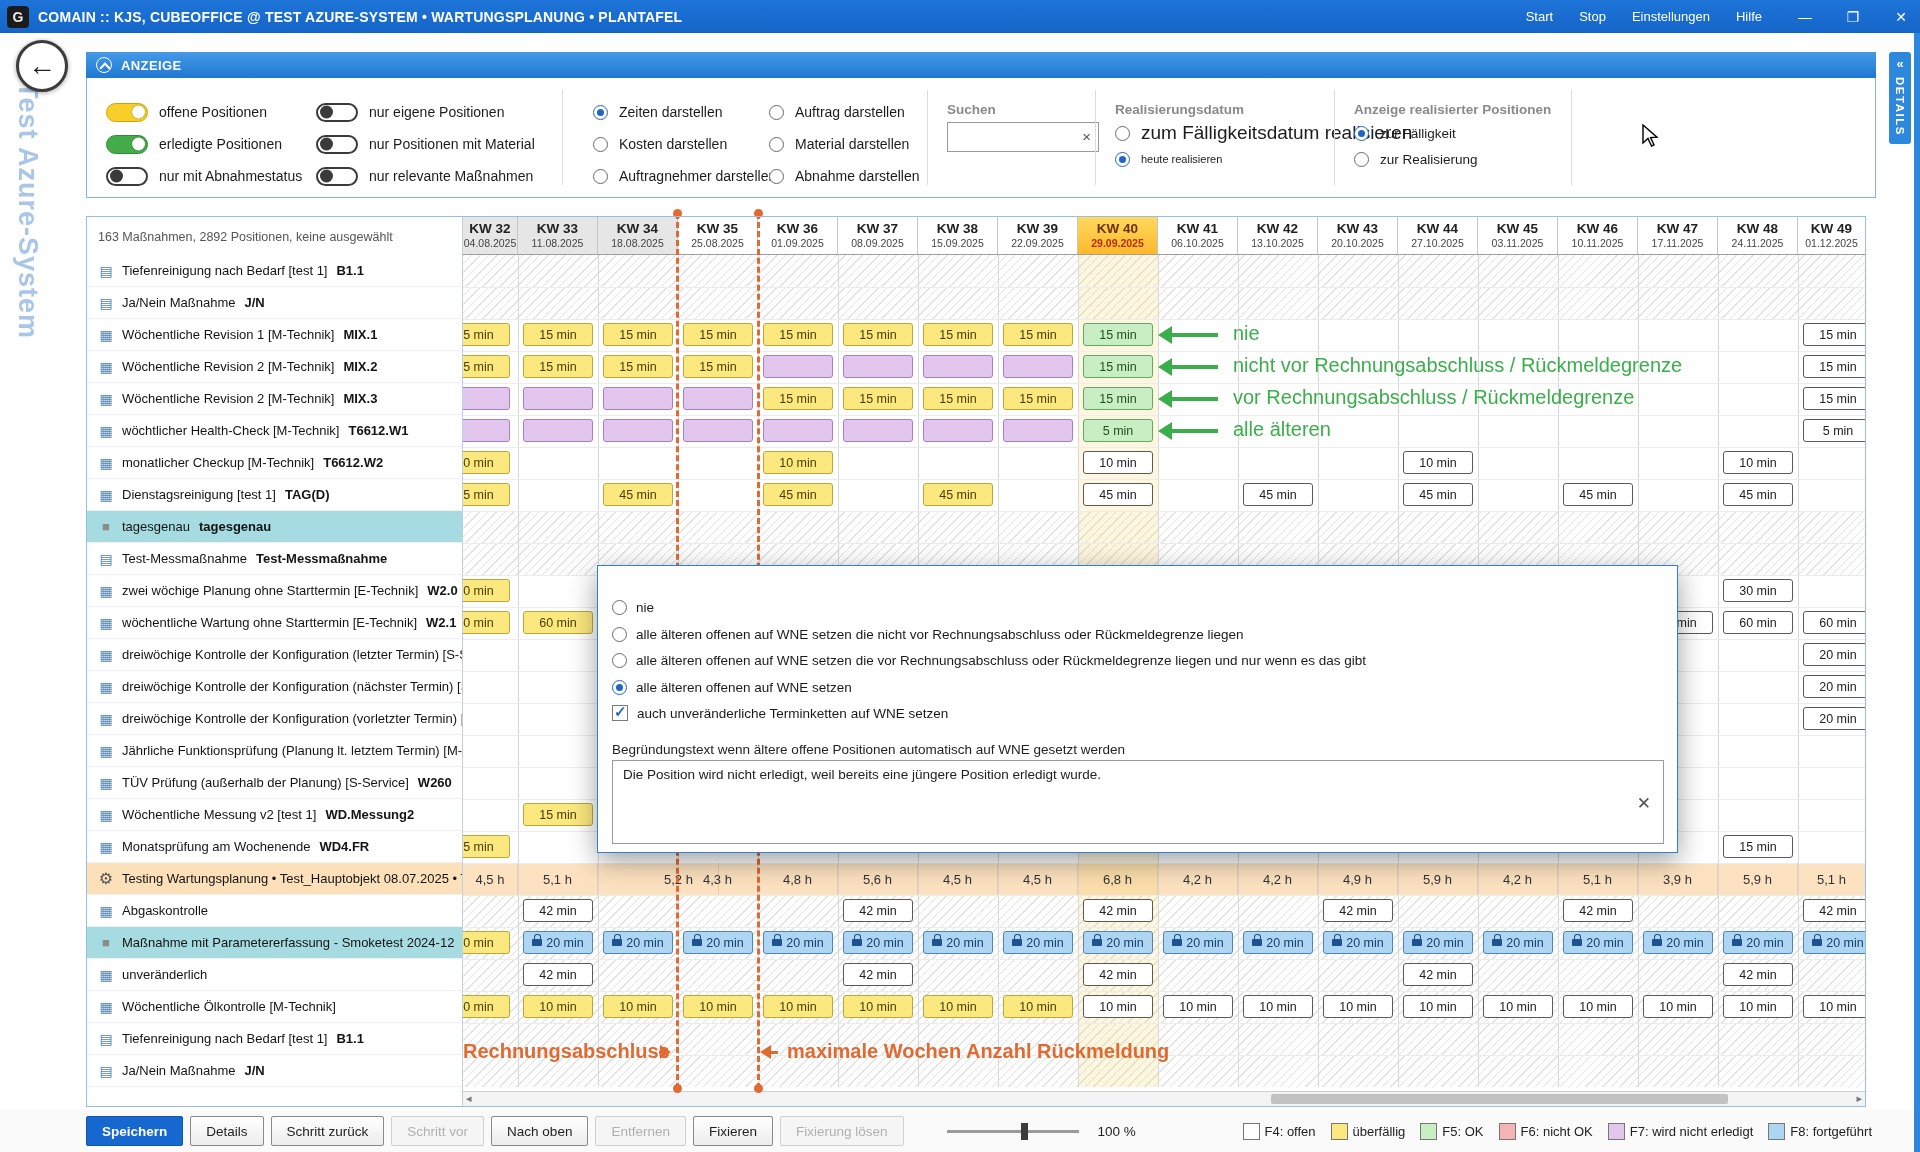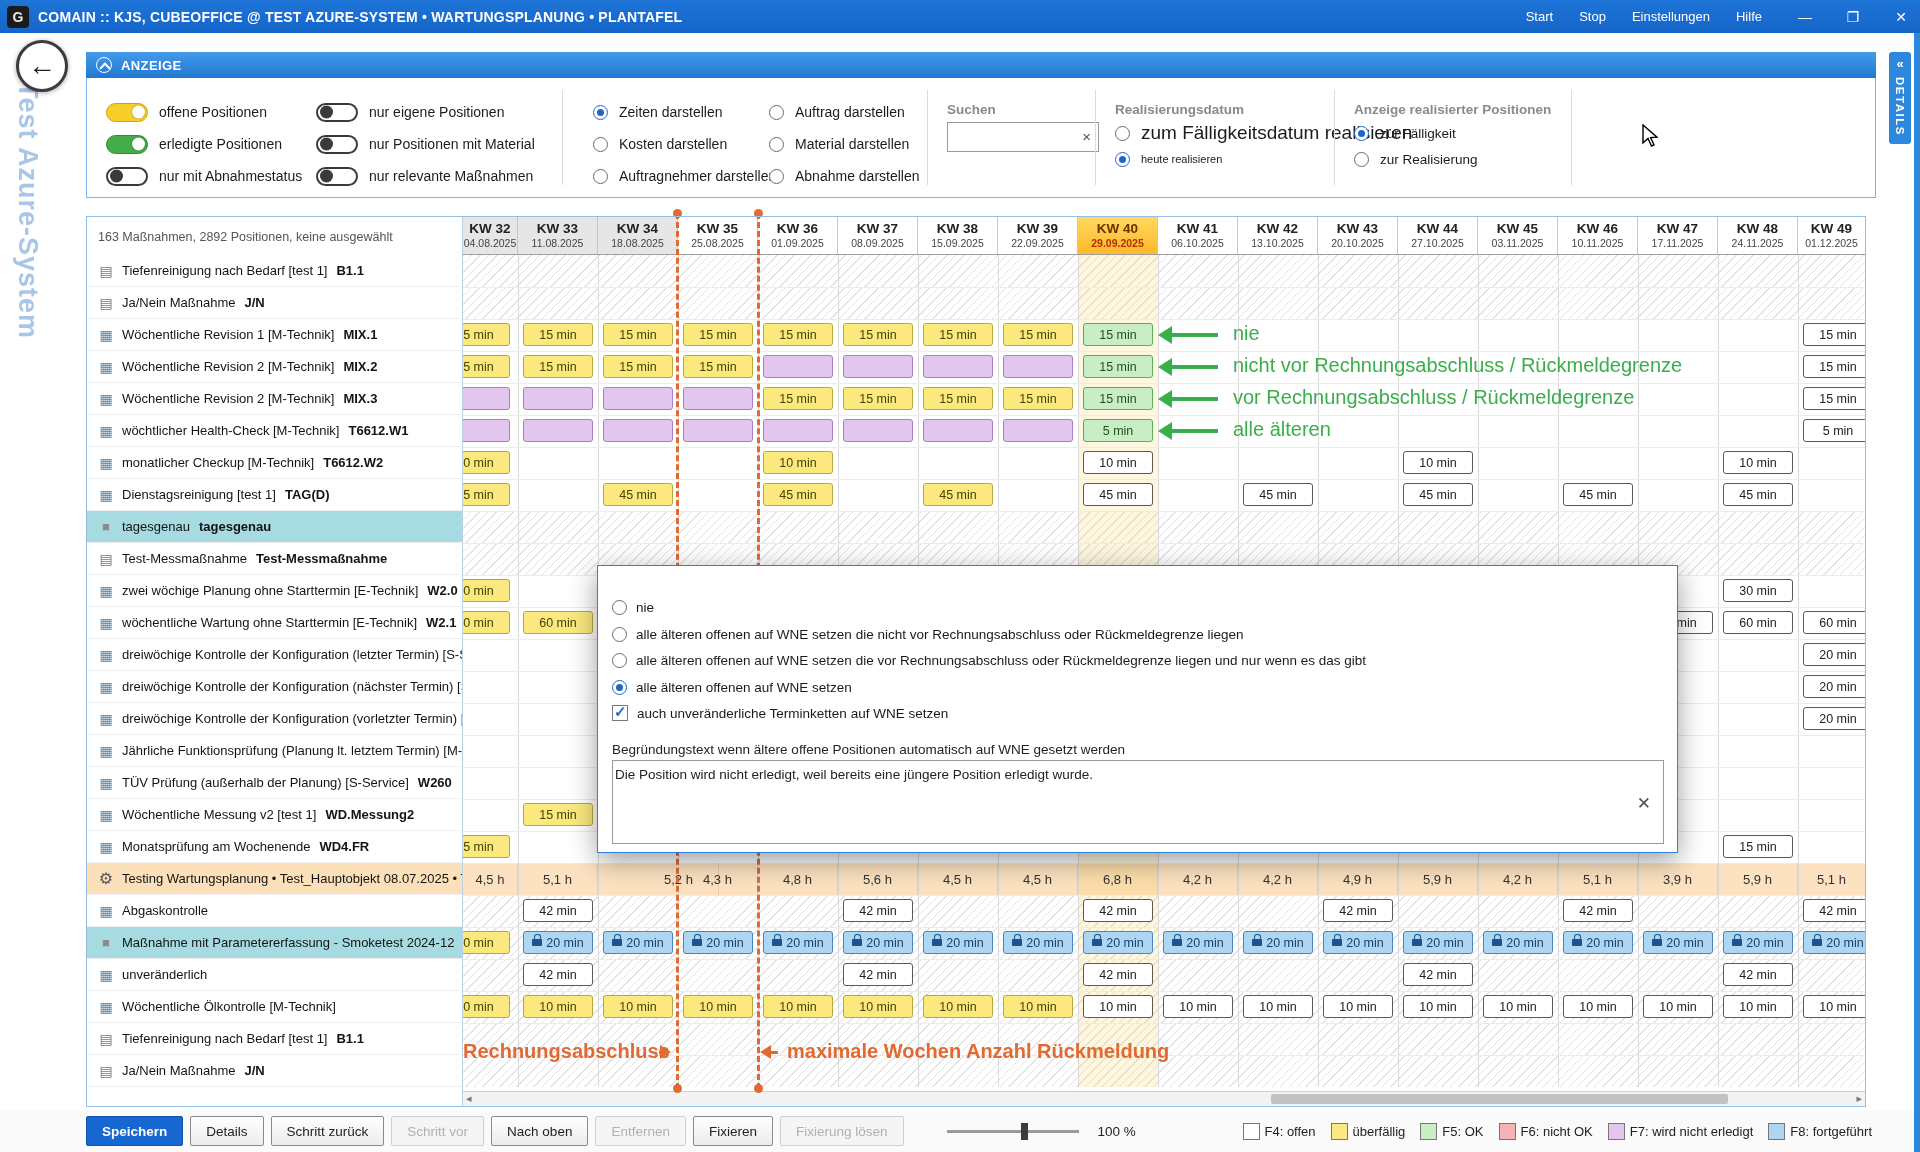--- a/index.html
+++ b/index.html
@@ -131,21 +131,21 @@
   .dialog { position:absolute; left:597px; top:565px; width:1081px; height:288px; background:#fff;
             border:1px solid #2f80d8; box-shadow:0 8px 26px rgba(0,0,0,.38); z-index:20; }
   .dlg-title { height:27px; background:linear-gradient(#3f8ee2,#2473cc); color:#fff; display:flex; align-items:center;
                padding-left:10px; font-size:13px; font-weight:bold; letter-spacing:.3px; }
   .dlg-row { position:absolute; left:14px; display:flex; align-items:center; gap:9px; font-size:13.5px; color:#1a1a1a; }
   .checkbox { width:16px; height:16px; border:1.5px solid #7a7a7a; position:relative; background:#fff; flex:none; }
   .checkbox.checked::after { content:"✓"; position:absolute; top:-3px; left:1px; color:#1f66c8;
                              font-weight:bold; font-size:15px; }
   .dlg-reason-label { position:absolute; left:14px; top:176px; font-size:13.5px; color:#222; }
   .dlg-textarea { position:absolute; left:14px; top:194px; width:1052px; height:84px; border:1px solid #9a9a9a;
-                  padding:6px 2px; font-size:13.5px; color:#222; }
+                  padding:6px 10px; font-size:13.5px; color:#222; }
   .dlg-clear { position:absolute; right:12px; top:32px; font-size:17px; color:#555; }
 
   
   .toolbar { position:absolute; left:0; top:1110px; width:1920px; height:42px; background:#fafafa;
              display:flex; align-items:center; padding-left:86px; gap:7px; z-index:10; }
   .btn { height:30px; padding:0 15px; font-size:13.5px; border:1px solid #8a8a8a; border-radius:2px;
          background:linear-gradient(#fff,#ececec); color:#222; display:flex; align-items:center; }
   .btn.primary { background:#1668d0; border-color:#0f56b0; color:#fff; font-weight:bold; }
   .btn.disabled { color:#b0b0b0; border-color:#cfcfcf; background:#f5f5f5; }
   .slider { position:relative; width:132px; height:17px; margin-left:36px; flex:none; }

